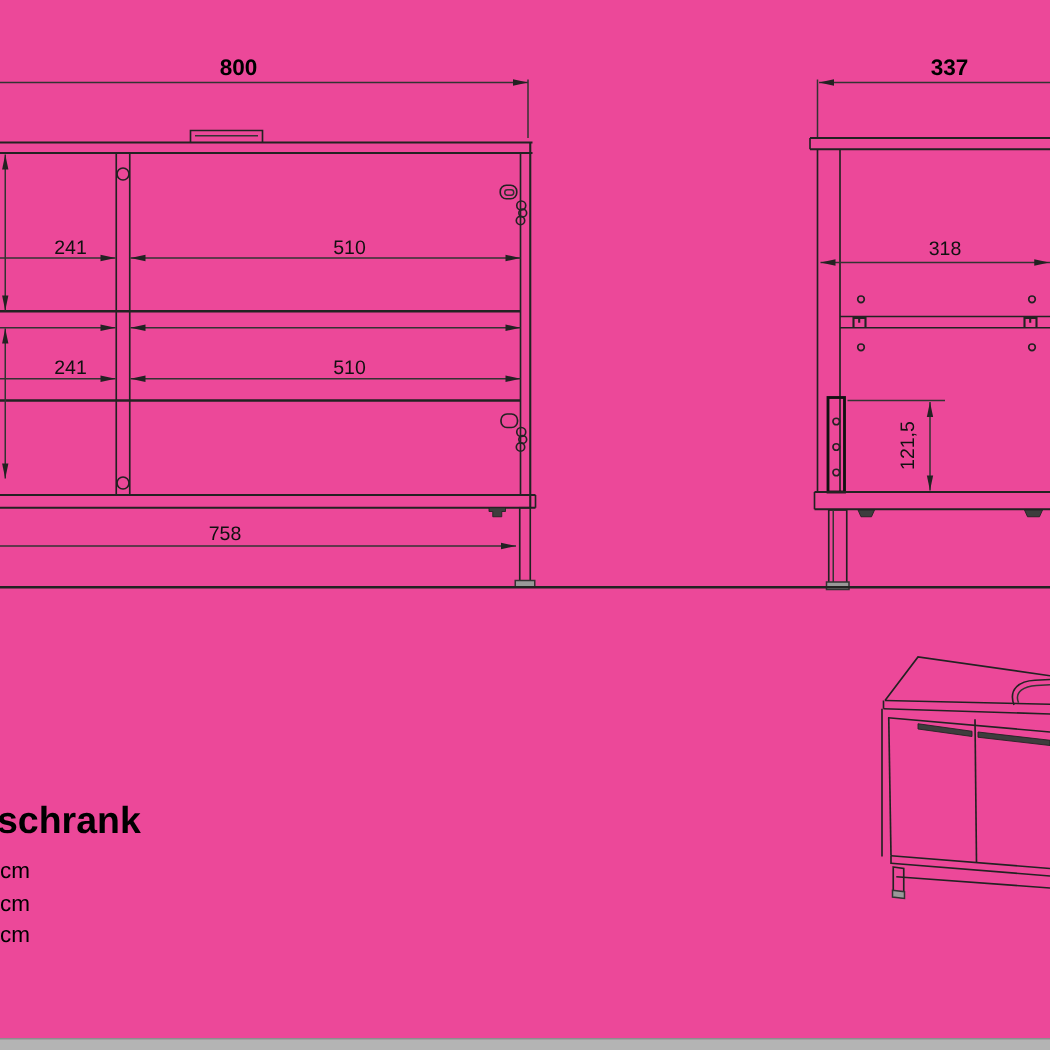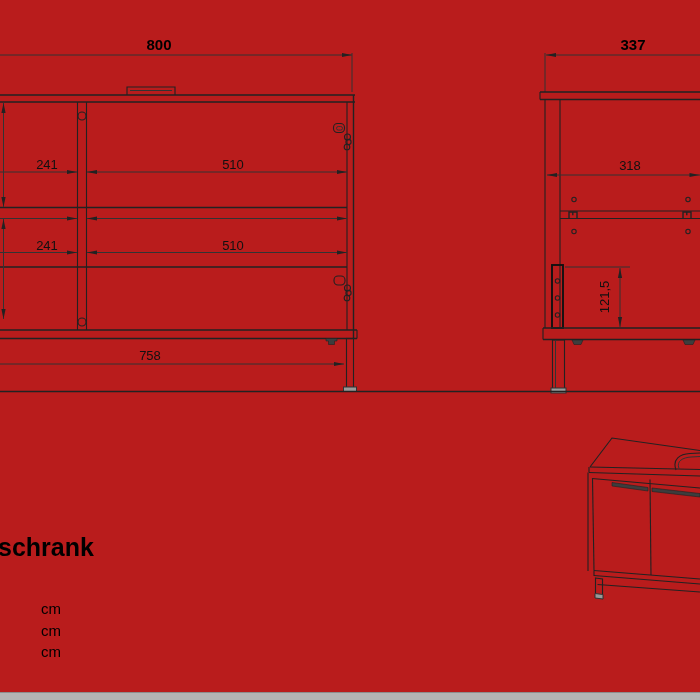--- a/index.html
+++ b/index.html
@@ -1,31 +1,31 @@
 <!DOCTYPE html>
 <html><head>
 <meta charset="utf-8">
 <style>
   html,body{margin:0;padding:0;background:#fff;}
-  #stage{position:relative;width:700px;height:700px;background:#b91c1c;overflow:hidden;
+  #stage{position:relative;width:700px;height:700px;background:#ec4899;overflow:hidden;
          font-family:"Liberation Sans",sans-serif;}
   svg{position:absolute;left:0;top:0;}
   svg .ln{stroke:#222;stroke-width:1.1;fill:none;}
   svg .ln14{stroke:#222;stroke-width:1.4;fill:none;}
   svg .ln15{stroke:#222;stroke-width:1.6;fill:none;}
   svg .thin{stroke:#333;stroke-width:1;fill:none;}
   svg .bold{stroke:#111;stroke-width:1.9;fill:none;}
   svg .arr{fill:#222;stroke:none;}
   svg .dim{font:13px "Liberation Sans",sans-serif;fill:#111;}
   svg .dimb{font:bold 15px "Liberation Sans",sans-serif;fill:#000;}
   svg .dark{fill:#3d3d3d;stroke:#222;stroke-width:0.6;}
   svg .foot{fill:#999;stroke:#333;stroke-width:1;}
   #footer-text{position:absolute;left:0;top:533px;color:#000;}
   #footer-title{font-size:25px;font-weight:bold;margin-left:-2px;letter-spacing:0px;}
-  #footer-specs{margin-top:36px;font-size:15px;line-height:21.5px;padding-left:41px;}
+  #footer-specs{margin-top:8px;font-size:15px;line-height:21.5px;}
   #footer-bar{position:absolute;left:0;top:692px;width:700px;height:8px;
               border-top:1.5px solid #8d8d8d;}
 </style>
 </head>
 <body>
 
 <div id="stage">
 
 <svg width="700" height="700" viewBox="0 0 700 700">
 

